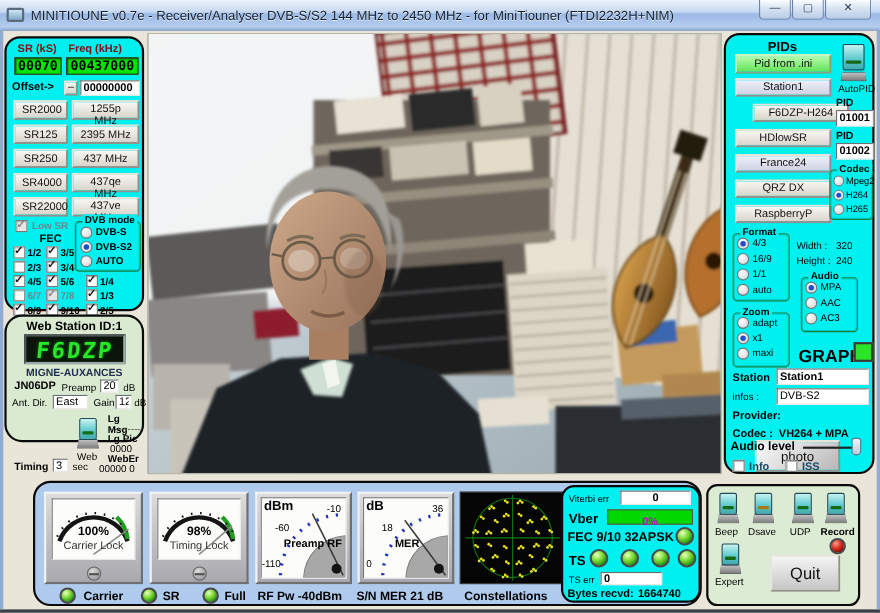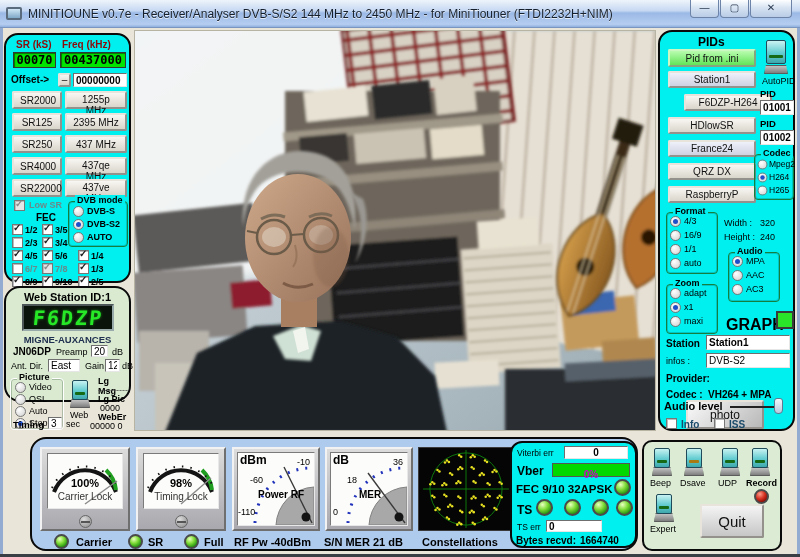--- a/index.html
+++ b/index.html
@@ -149,31 +149,20 @@
     <div class="ovl" style="left:7px;top:58px;font-size:10px;">JN06DP</div>
     <span class="ovl lbl9" style="left:50px;top:59px;font-weight:normal;">Preamp</span>
     <input class="vbox" style="position: absolute; left: 85px; top: 57px; width: 17px; height: 12px; font-weight: normal;" readonly="" value="20">
     <span class="ovl lbl9" style="left:106px;top:59px;font-weight:normal;">dB</span>
     <span class="ovl lbl9" style="left:5px;top:73px;font-weight:normal;">Ant. Dir.</span>
     <input class="vbox" style="position: absolute; left: 42px; top: 71px; width: 32px; height: 13px; font-weight: normal;" readonly="" value="East">
     <span class="ovl lbl9" style="left:79px;top:73px;font-weight:normal;">Gain</span>
     <input class="vbox" style="position: absolute; left: 99px; top: 71px; width: 15px; height: 13px; font-weight: normal;" readonly="" value="12">
     <span class="ovl lbl9" style="left:116px;top:73px;font-weight:normal;">dB</span>
 
-    <div class="gbox" style="left:4px;top:90px;width:54px;height:52px;border-color:#fff;box-shadow:0 0 0 1px rgba(90,120,90,.4) inset;">
-      <span class="gbox-label" style="background:#d9ead0;">Picture</span>
-      <span class="radio" style="position:absolute;left:4px;top:3px;"></span>
-      <span style="position:absolute;left:18px;top:3px;font-size:9px;">Video</span>
-      <span class="radio" style="position:absolute;left:4px;top:15px;"></span>
-      <span style="position:absolute;left:18px;top:15px;font-size:9px;">QSL</span>
-      <span class="radio" style="position:absolute;left:4px;top:27px;"></span>
-      <span style="position:absolute;left:18px;top:27px;font-size:9px;">Auto</span>
-      <span class="radio on" style="position:absolute;left:4px;top:39px;"></span>
-      <span style="position:absolute;left:18px;top:39px;font-size:9px;">Stop</span>
-    </div>
 
     <div class="sw" style="position:absolute;left:64px;top:92px;">
       <div class="base"></div>
         <div class="cap"></div>
         <div class="slot"></div>
     </div>
     <span class="ovl lbl9" style="left:64px;top:122px;font-weight:normal;">Web</span>
 
     <span class="ovl" style="left:92px;top:88px;font-size:9px;">Lg Msg</span>
     <span class="ovl" style="left:92px;top:97px;font-size:9px;font-weight:normal;color:#444;">----------</span>
@@ -444,21 +433,21 @@
           <path d="M 76 72 L 76 34 A 40 40 0 0 0 38 72 Z" fill="#a8a8a8" stroke="#808080"></path>
           <path d="M 17 70 A 56 56 0 0 1 73 15" fill="none" stroke="#2233bb" stroke-width="3" stroke-dasharray="2 7"></path>
           <line x1="74" y1="70" x2="46" y2="14" stroke="#3a3a3a" stroke-width="1.4"></line>
           <circle cx="68" cy="64" r="4.5" fill="#141414"></circle>
         </svg>
       </div>
       <div class="ovl" style="left:6px;top:4px;font-size:12px;">dBm</div>
       <div class="ovl" style="right:8px;top:8px;font-size:9px;font-weight:normal;">-10</div>
       <div class="ovl" style="left:16px;top:26px;font-size:9px;font-weight:normal;">-60</div>
       <div class="ovl" style="left:4px;top:58px;font-size:9px;font-weight:normal;">-110</div>
-      <div class="ovl" style="left:24px;top:40px;font-size:10px;">Power RF</div>
+      <div class="ovl" style="left:24px;top:40px;font-size:10px;">Preamp RF</div>
     </div>
 
     <div class="meter" style="left:293px;top:8px;width:88px;height:84px;">
       <div class="mface" style="left:3px;top:3px;width:78px;height:74px;">
         <svg width="76" height="72" viewBox="0 0 76 72">
           <path d="M 76 72 L 76 34 A 40 40 0 0 0 38 72 Z" fill="#a8a8a8" stroke="#808080"></path>
           <path d="M 17 70 A 56 56 0 0 1 73 15" fill="none" stroke="#2233bb" stroke-width="3" stroke-dasharray="2 7"></path>
           <line x1="74" y1="70" x2="37" y2="20" stroke="#3a3a3a" stroke-width="1.4"></line>
           <circle cx="68" cy="64" r="4.5" fill="#141414"></circle>
         </svg>

